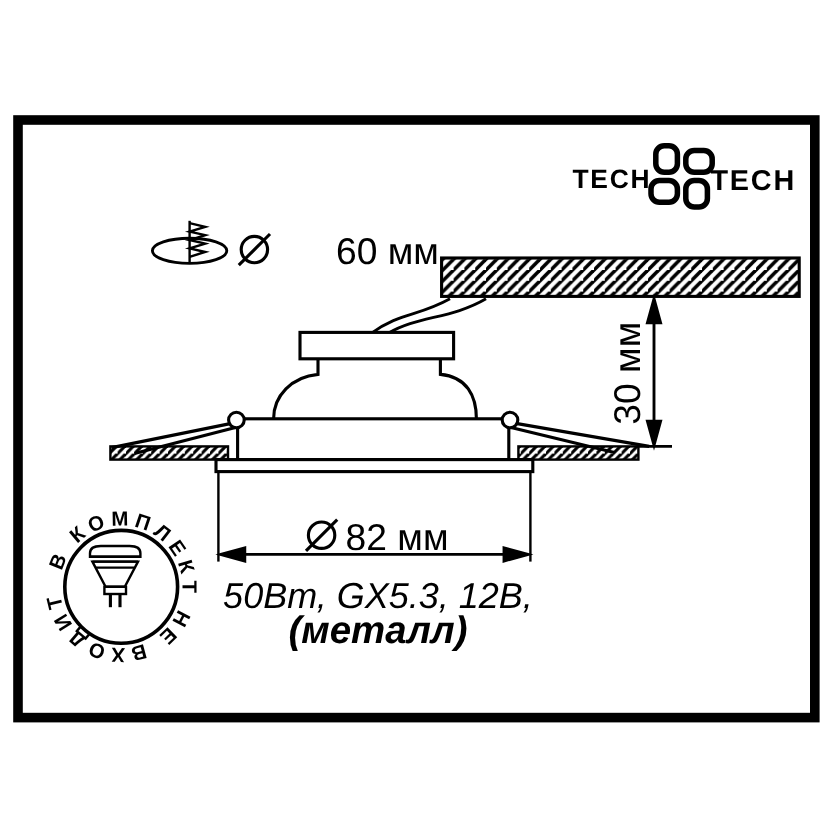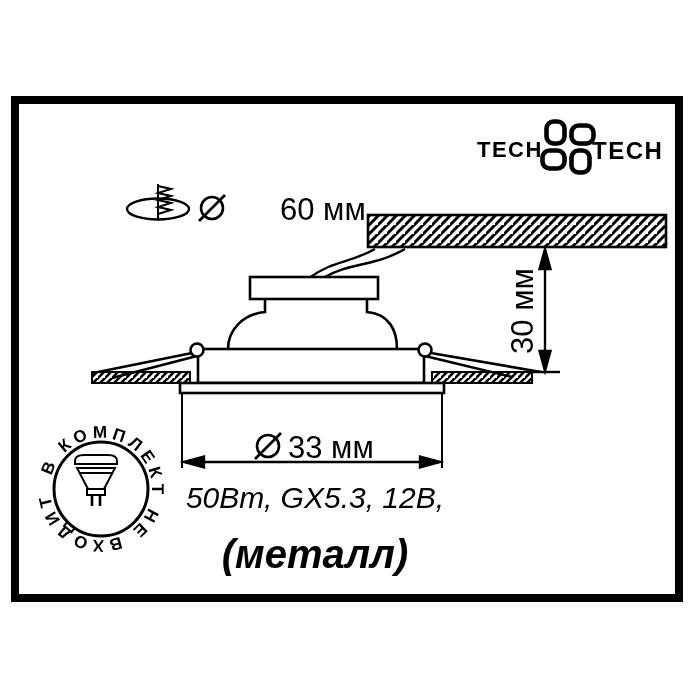--- a/index.html
+++ b/index.html
@@ -11,22 +11,22 @@
   #draw-svg { position:absolute; left:0; top:0; width:700px; height:700px; }
   .txt { position:absolute; white-space:nowrap; color:#000; }
   #logo-left  { left:477px; top:137px; font-size:22px; font-weight:700; letter-spacing:1.5px; }
   #logo-right { left:592px; top:137px; font-size:24px; font-weight:700; letter-spacing:1.5px;text-align:right; }
   #cutout-dia { left:234px; top:192px; font-size:31px;margin-left:46px; }
   #flange-dia { left:288px; top:430px; font-size:31px; }
   #depth-dim  { left:462px; top:294px; width:120px; height:34px; text-align:center;
                 font-size:31px; transform:rotate(-90deg); transform-origin:center center; }
   #spec1 { left:115px; top:481px; width:400px; text-align:center;
            font-size:30px; font-weight:400; font-style:italic; }
-  #spec2 { left:115px; top:532px; width:400px; text-align:center;
-           font-size:40px; font-weight:700; font-style:italic; }
+  #spec2 { left:115px; top:507px; width:400px; text-align:center;
+           font-size:32px; font-weight:700; font-style:italic; }
 </style>
 </head>
 <body>
 
 <div id="canvas">
 
   <div id="frame"></div>
 
   <svg id="draw-svg" viewBox="0 0 700 700">
     <defs>
@@ -125,18 +125,18 @@
         <rect x="87" y="489" width="18" height="6"></rect>
         <line x1="92" y1="495" x2="92" y2="506" stroke-width="2.6"></line>
         <line x1="100" y1="495" x2="100" y2="506" stroke-width="2.6"></line>
       </g>
     </g>
   </svg>
 
   <div class="txt" id="logo-left">TECH</div>
   <div class="txt" id="logo-right">TECH</div>
   <div class="txt" id="cutout-dia">60 мм</div>
-  <div class="txt" id="flange-dia">33 мм</div>
+  <div class="txt" id="flange-dia">82 мм</div>
   <div class="txt" id="depth-dim">30 мм</div>
   <div class="txt" id="spec1">50Вт, GX5.3, 12В,</div>
   <div class="txt" id="spec2">(металл)</div>
 
 </div>
 
 </body></html>

